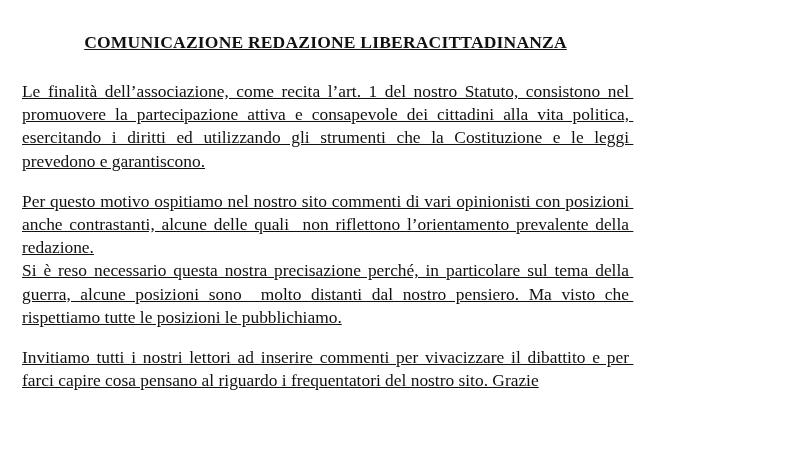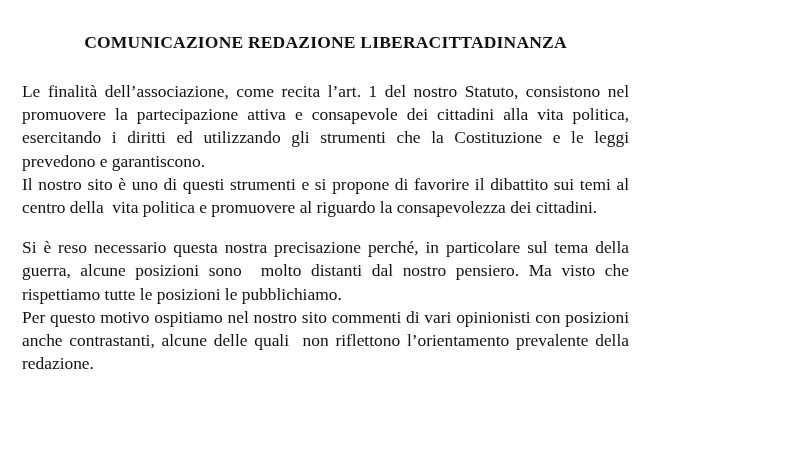--- a/index.html
+++ b/index.html
@@ -13,20 +13,21 @@
     overflow: hidden;
     font-family: "Liberation Serif", "DejaVu Serif", serif;
     color: #111111;
   }
   .page {
     box-sizing: border-box;
     width: 659px;
     height: 466px;
     padding: 30px 30px 0 22px;
     background: #ffffff;
+    text-decoration: underline;
   }
   .title {
     margin: 0 0 26px 0;
     font-size: 17.5px;
     line-height: 24px;
     font-weight: bold;
     text-align: center;
     letter-spacing: 0.2px;
     color: #111111;
   }
@@ -44,22 +45,24 @@
 </style>
 </head>
 <body>
 
 <div class="page">
 
   <h1 class="title">COMUNICAZIONE REDAZIONE LIBERACITTADINANZA</h1>
 
   <div class="block">
     <p>Le finalità dell’associazione, come recita l’art. 1 del nostro Statuto, consistono nel promuovere la partecipazione attiva e consapevole dei cittadini alla vita politica, esercitando i diritti ed utilizzando gli strumenti che la Costituzione e le leggi prevedono e garantiscono.</p>
-    <p>Il nostro sito è uno di questi strumenti e si propone di favorire il dibattito sui temi al centro della  vita politica e promuovere al riguardo la consapevolezza dei cittadini.</p>
   </div>
 
   <div class="block">
+    <p>Per questo motivo ospitiamo nel nostro sito commenti di vari opinionisti con posizioni anche contrastanti, alcune delle quali  non riflettono l’orientamento prevalente della redazione.</p>
     <p>Si è reso necessario questa nostra precisazione perché, in particolare sul tema della guerra, alcune posizioni sono  molto distanti dal nostro pensiero. Ma visto che rispettiamo tutte le posizioni le pubblichiamo.</p>
-    <p>Per questo motivo ospitiamo nel nostro sito commenti di vari opinionisti con posizioni anche contrastanti, alcune delle quali  non riflettono l’orientamento prevalente della redazione.</p>
   </div>
 
+  <div class="block">
+    <p>Invitiamo tutti i nostri lettori ad inserire commenti per vivacizzare il dibattito e per farci capire cosa pensano al riguardo i frequentatori del nostro sito. Grazie</p>
+  </div>
 
 </div>
 
 </body></html>

